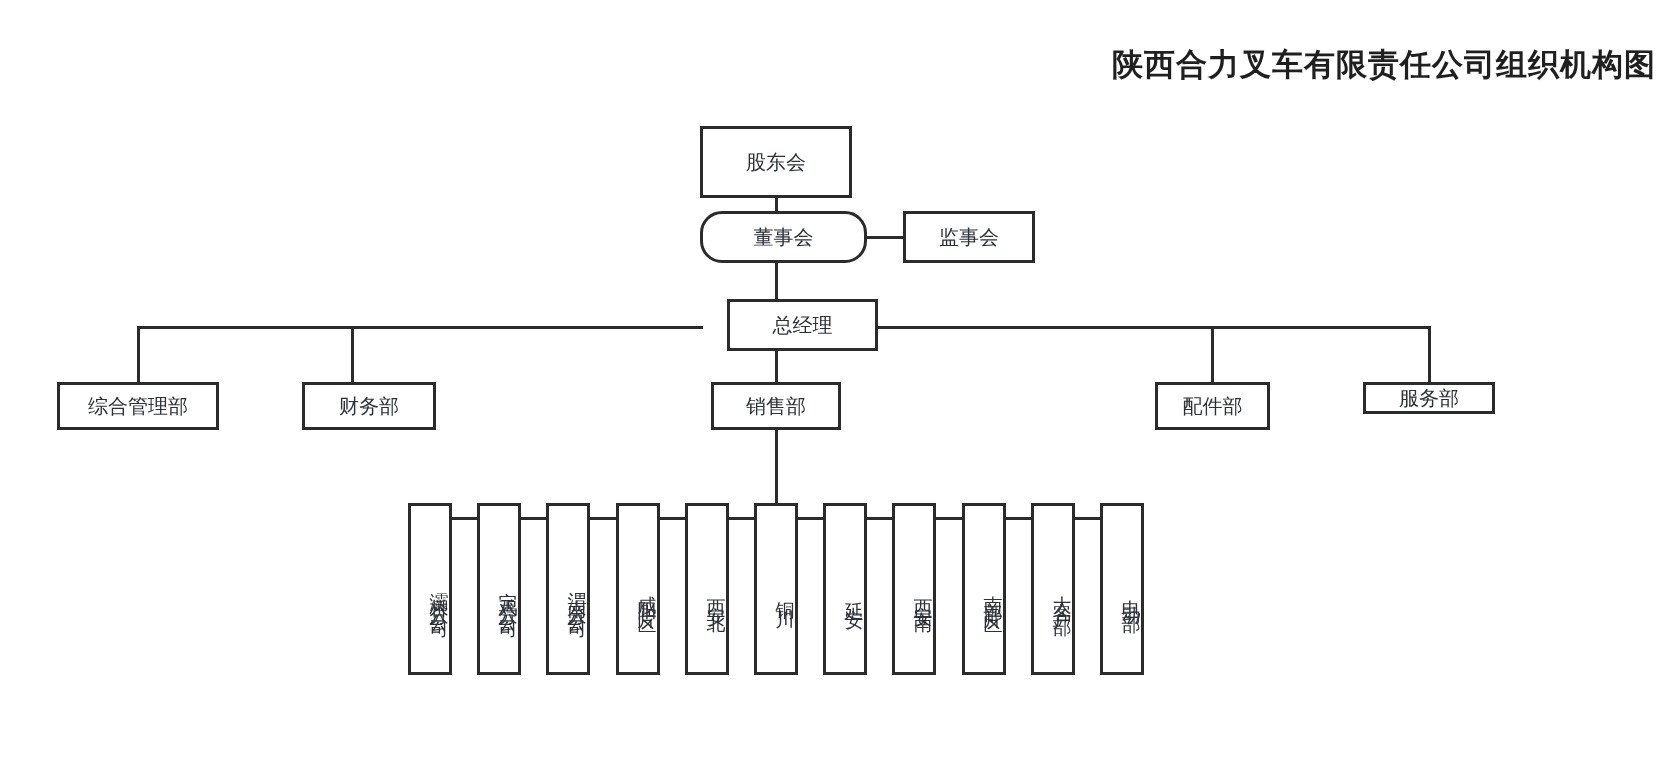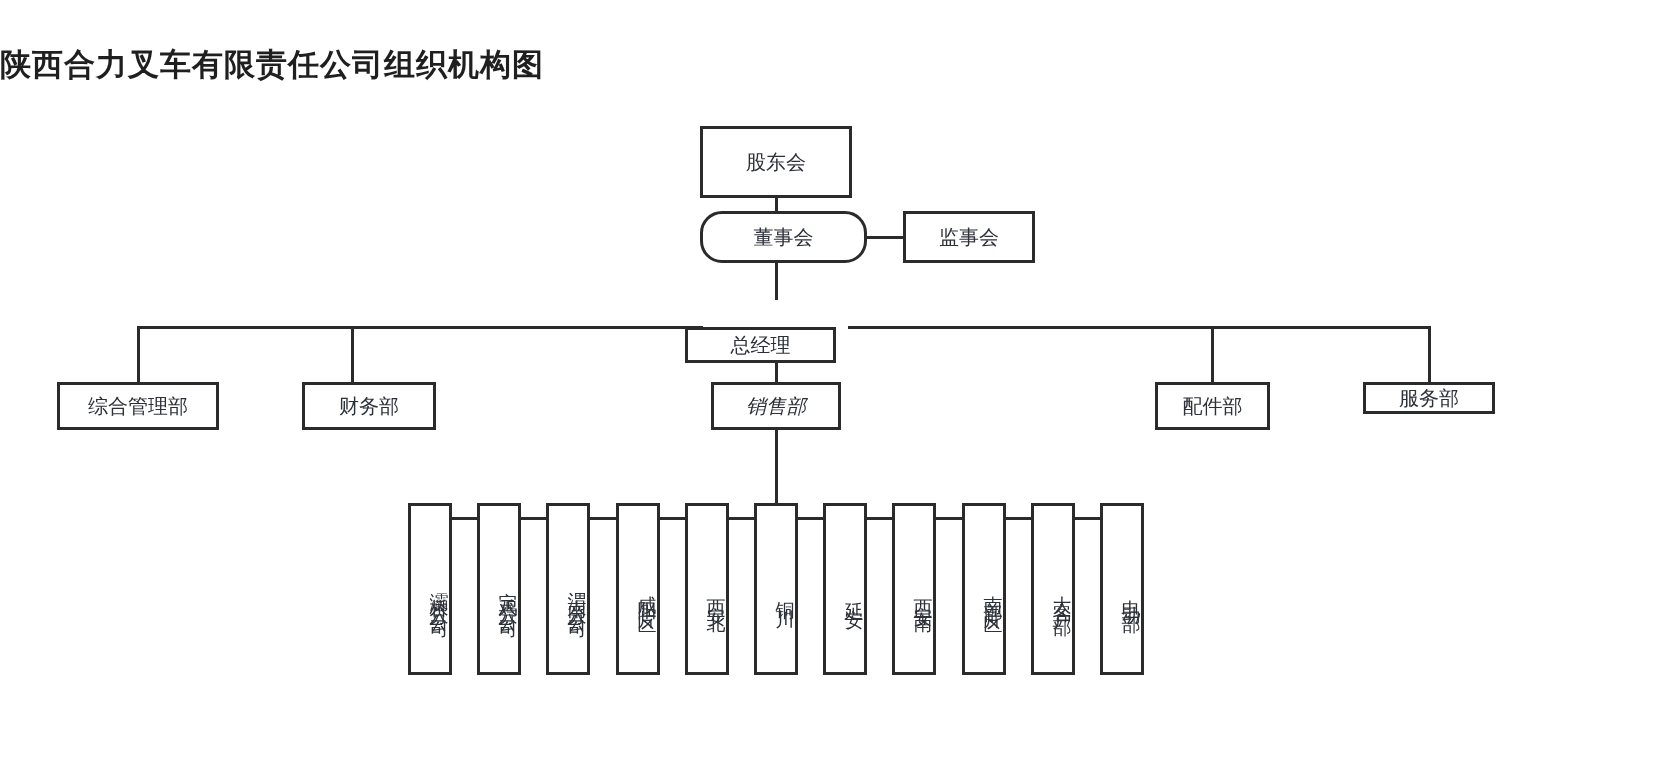--- a/index.html
+++ b/index.html
@@ -8,21 +8,21 @@
     background:#ffffff;
     font-family:"Liberation Serif","DejaVu Serif",serif;
     overflow:hidden;
   }
   #stage{position:relative;width:1656px;height:759px;}
 
   
   #chart-title{
     position:absolute;
     left:0;right:0;top:44px;
-    text-align:left;
+    text-align:right;
     font-family:Liberation Mono, monospace;
     font-weight:bold;
     font-size:31px;
     color:#1f1f1f;
     letter-spacing:1px;
     white-space:nowrap;
   }
 
   
   .node{
@@ -92,27 +92,27 @@
       <div class="ln lnv" style="left: 1051.5px; top: 517px;"></div>
       <div class="ln lnv" style="left: 1120.5px; top: 517px;"></div>
     </div>
 
   <div class="node" style="left:700px;top:126px;width:152px;height:72px;">股东会</div>
 
   <div class="node" style="left:700px;top:211px;width:167px;height:52px;border-radius:22px;">董事会</div>
 
   <div class="node" style="left:903px;top:211px;width:132px;height:52px;">监事会</div>
 
-  <div class="node" style="left:685px;top:299px;width:151px;height:36px;margin-top:28px;">总经理</div>
+  <div class="node" style="left:727px;top:299px;width:151px;height:52px;">总经理</div>
 
   <div class="node" style="left:57px;top:382px;width:162px;height:48px;">综合管理部</div>
 
   <div class="node" style="left:285px;top:382px;width:134px;height:48px;margin-left:17px;">财务部</div>
 
-  <div class="node" style="left:711px;top:382px;width:130px;height:48px;font-style:italic;">销售部</div>
+  <div class="node" style="left:711px;top:382px;width:130px;height:48px;">销售部</div>
 
   <div class="node" style="left:1155px;top:382px;width:115px;height:48px;">配件部</div>
 
   <div class="node" style="left:1363px;top:382px;width:132px;height:32px;">服务部</div>
 
   <div id="sales-units">
       <div class="node vert" style="left: 408px; top: 503px; width: 44px; height: 172px;">灞桥分公司</div>
       <div class="node vert" style="left: 477px; top: 503px; width: 44px; height: 172px;">宝鸡分公司</div>
       <div class="node vert" style="left: 546px; top: 503px; width: 44px; height: 172px;">渭南分公司</div>
       <div class="node vert" style="left: 616px; top: 503px; width: 44px; height: 172px;">咸阳片区</div>

